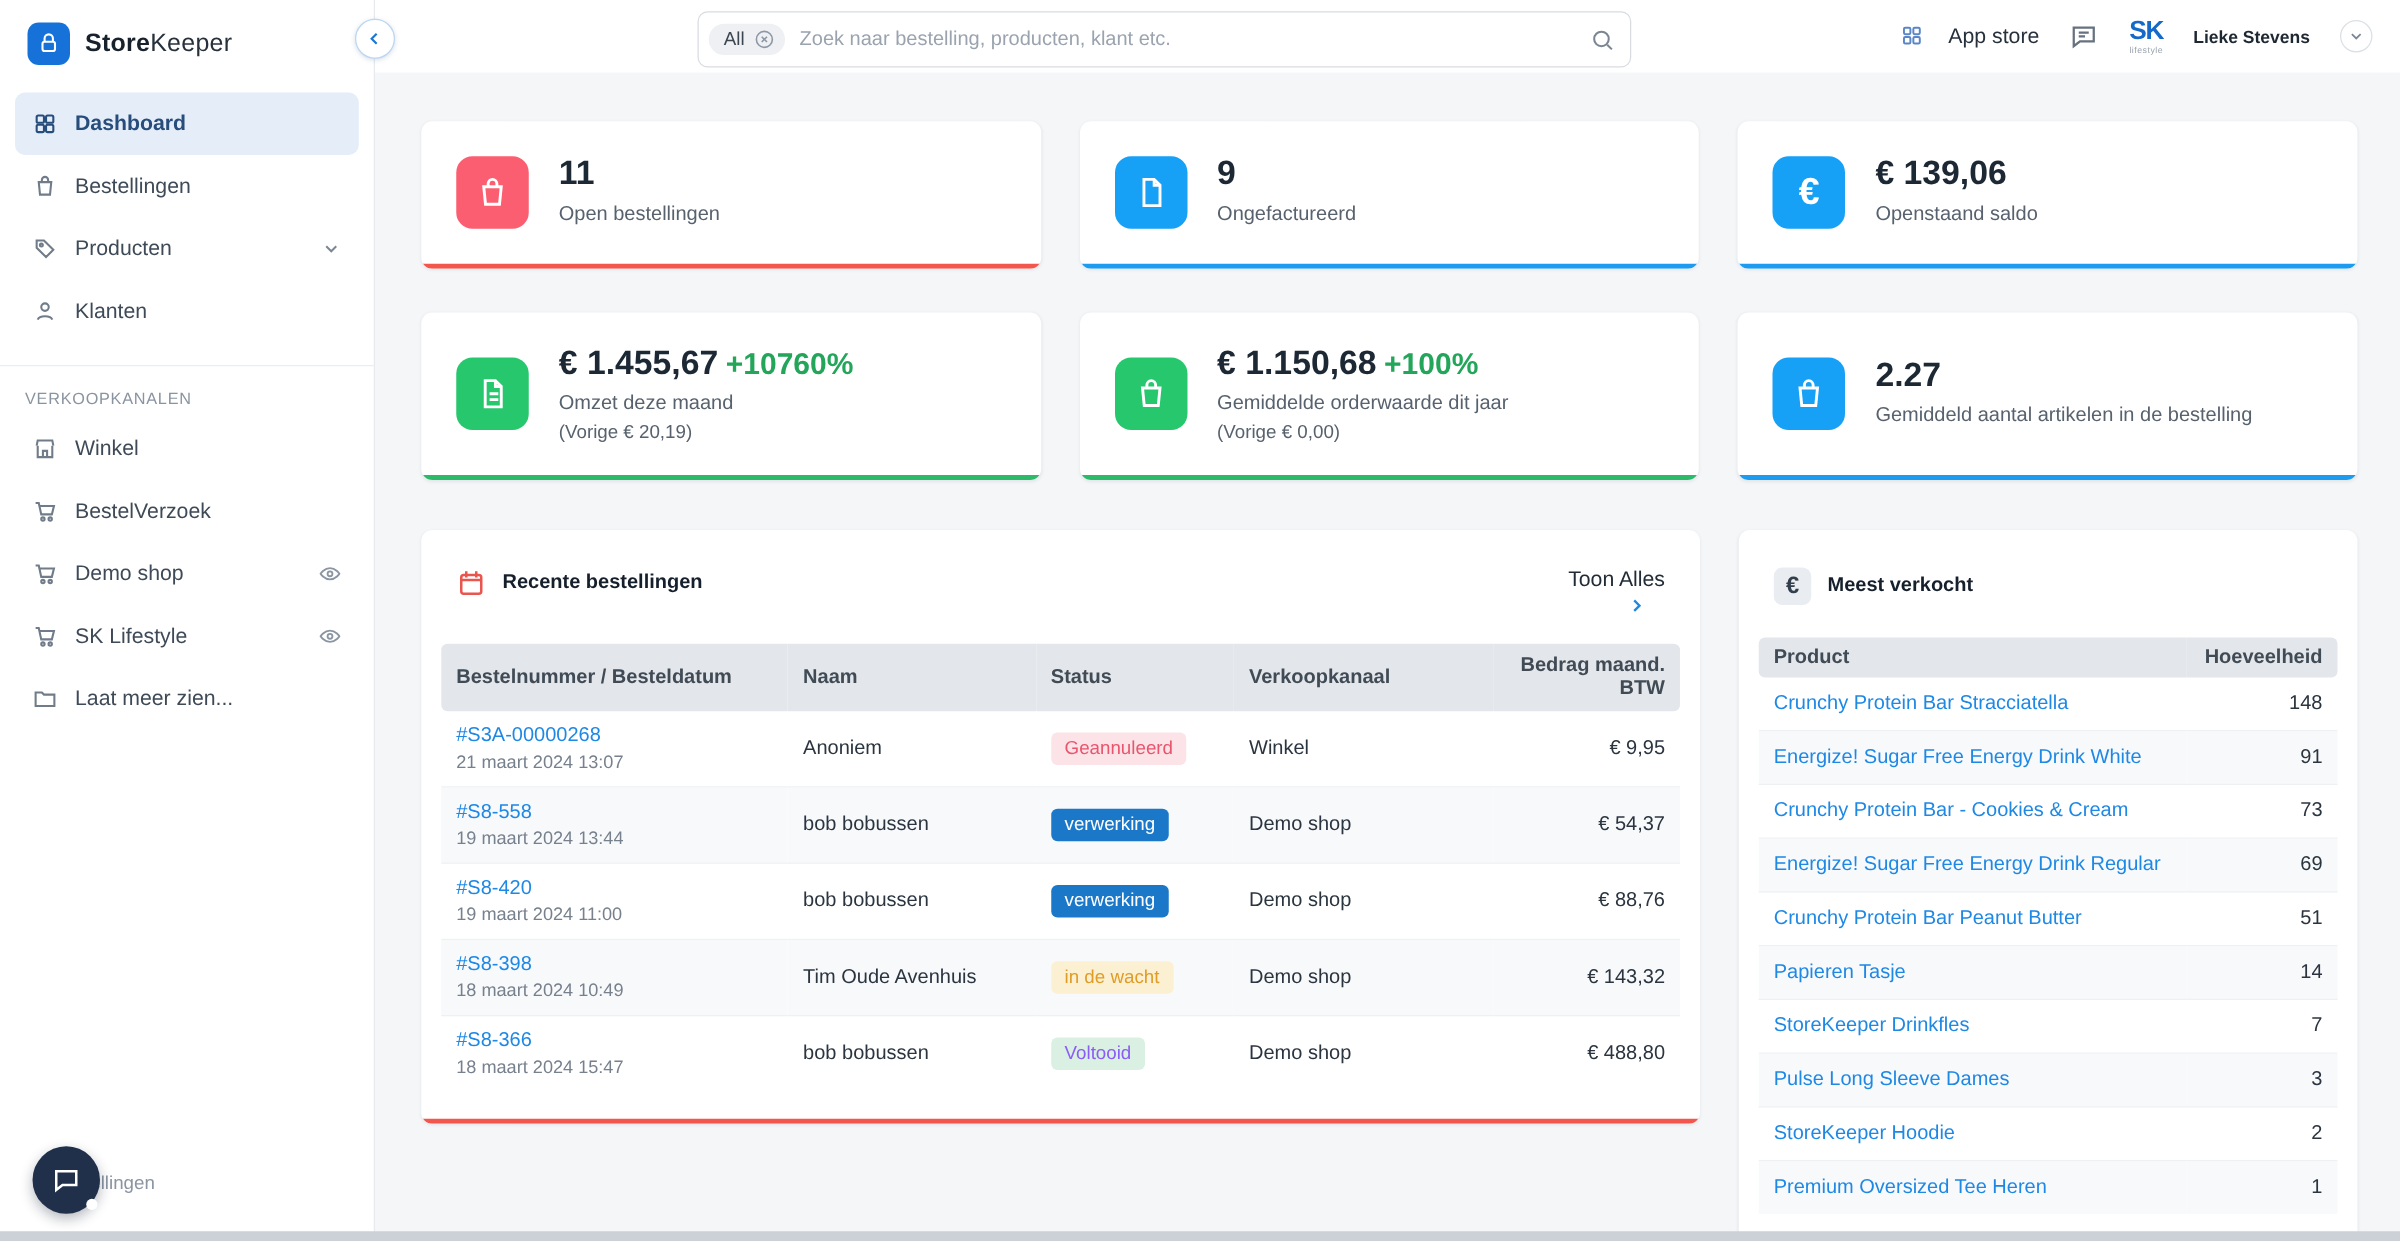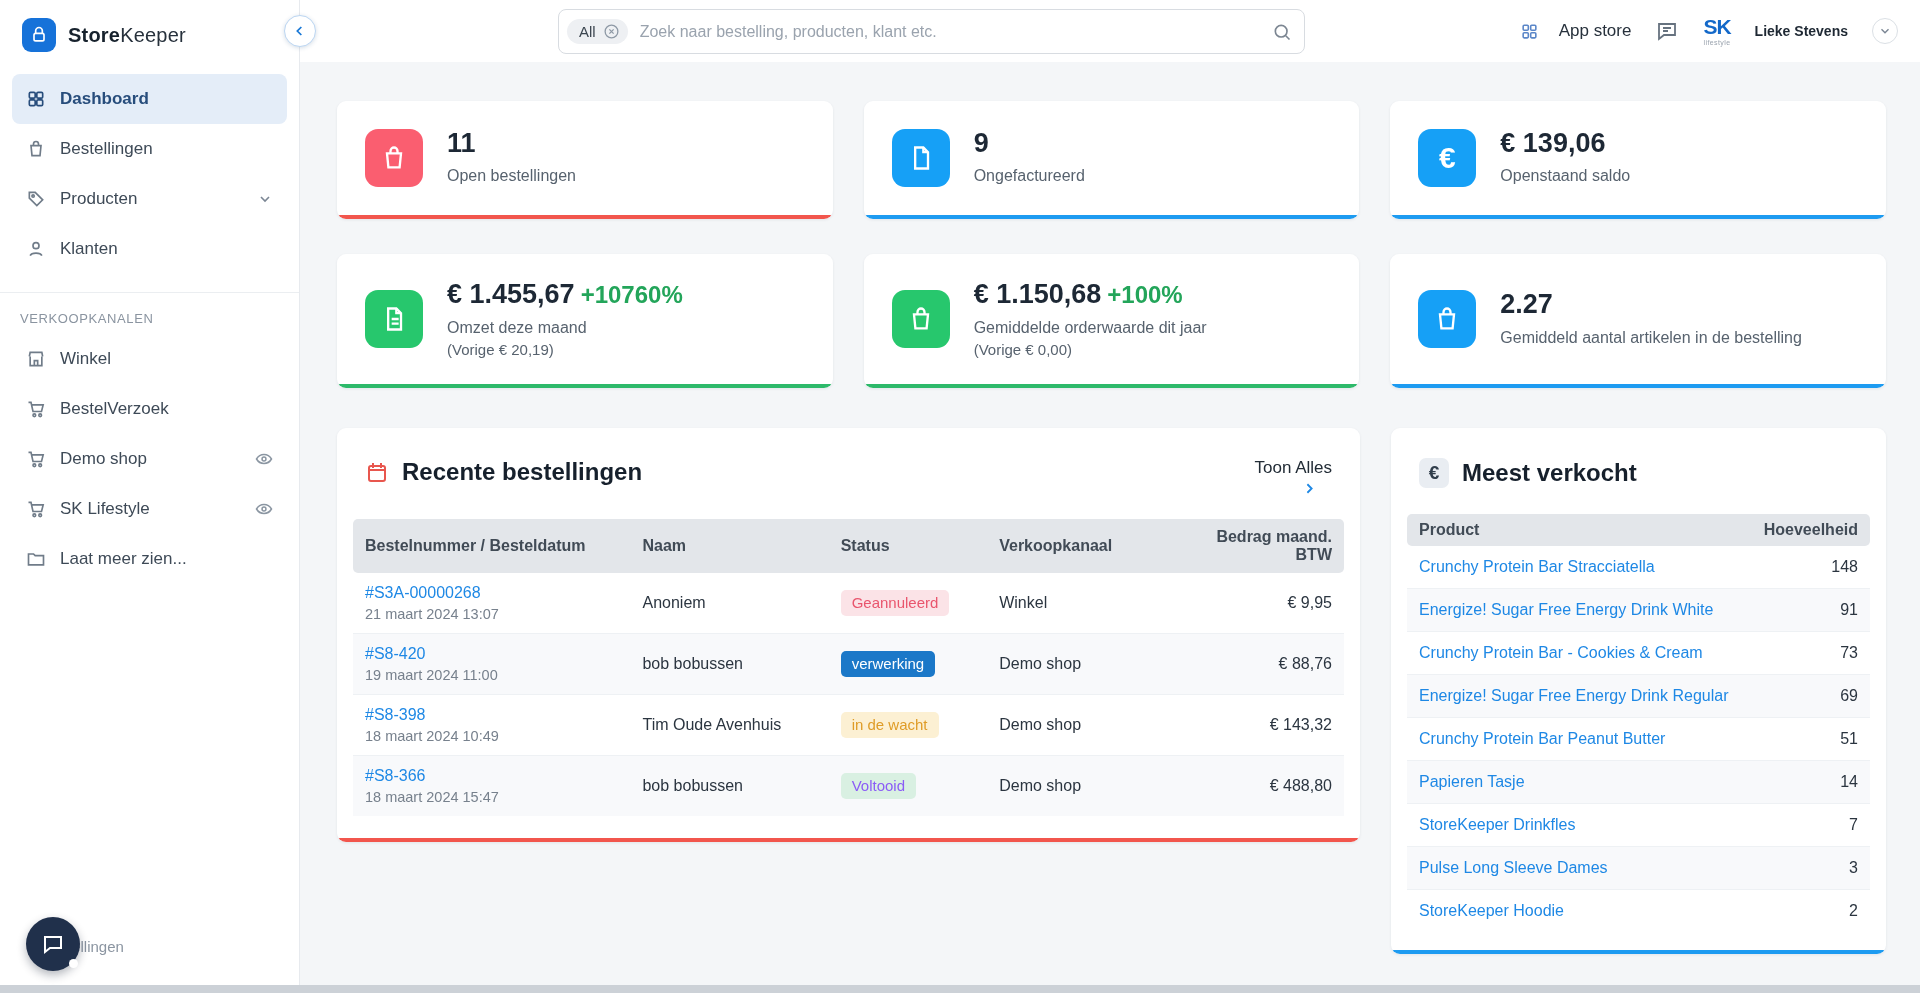--- a/index.html
+++ b/index.html
@@ -86,21 +86,21 @@
   .stat-label { font-size:16px; color:#57626e; margin-top:8px; line-height:1.3; }
   .stat-sub { font-size:15px; color:#57626e; margin-top:3px; }
 
   .lower-grid { display:grid; grid-template-columns:1023fr 495fr; gap:31px; margin-top:40px; align-items:start; }
   .panel { background:#fff; border-radius:9px; box-shadow:0 1px 3px rgba(25,39,60,.08); position:relative; overflow:hidden; }
   .panel::after { content:""; position:absolute; left:0; right:0; bottom:0; height:4px; }
   .panel.acc-red::after { background:#f2564d; }
   .panel.acc-blue::after { background:#1d9bf1; }
   .panel-head { display:flex; align-items:flex-start; padding:30px 28px 22px; }
   .panel-title-wrap { display:flex; align-items:center; gap:13px; }
-  .panel-title { font-size:24px; font-weight:700; color:#16202c; }
+  .panel-title { font-size:16px; font-weight:700; color:#16202c; }
   .head-icon { display:flex; color:#e8564e; }
   .head-icon svg { width:24px; height:24px; }
   .head-icon.euro { width:30px; height:30px; border-radius:7px; background:#e9edf2; color:#313e4c; align-items:center; justify-content:center; font-weight:700; font-size:19px; }
   .show-all { margin-left:auto; display:flex; flex-direction:column; align-items:flex-end; cursor:pointer; }
   .show-all .sa-label { font-size:17px; color:#222c36; }
   .show-all .sa-chev { color:#1e88e5; display:flex; margin-top:2px; margin-right:14px; }
   .show-all .sa-chev svg { width:17px; height:17px; }
 
   table { border-collapse:collapse; width:calc(100% - 32px); margin:0 16px 26px; }
   thead th { background:#e3e6ea; font-size:16px; font-weight:700; color:#414b56; text-align:left; padding:9px 12px; }
@@ -432,20 +432,27 @@
             </thead>
             <tbody>
               <tr>
                 <td><a class="tbl-link">#S3A-00000268</a><div class="order-date">21 maart 2024 13:07</div></td>
                 <td>Anoniem</td>
                 <td><span class="badge b-cancel">Geannuleerd</span></td>
                 <td>Winkel</td>
                 <td class="amount">€ 9,95</td>
               </tr>
               <tr>
+                <td><a class="tbl-link">#S8-558</a><div class="order-date">19 maart 2024 13:44</div></td>
+                <td>bob bobussen</td>
+                <td><span class="badge b-proc">verwerking</span></td>
+                <td>Demo shop</td>
+                <td class="amount">€ 54,37</td>
+              </tr>
+              <tr>
                 <td><a class="tbl-link">#S8-420</a><div class="order-date">19 maart 2024 11:00</div></td>
                 <td>bob bobussen</td>
                 <td><span class="badge b-proc">verwerking</span></td>
                 <td>Demo shop</td>
                 <td class="amount">€ 88,76</td>
               </tr>
               <tr>
                 <td><a class="tbl-link">#S8-398</a><div class="order-date">18 maart 2024 10:49</div></td>
                 <td>Tim Oude Avenhuis</td>
                 <td><span class="badge b-wait">in de wacht</span></td>
@@ -507,20 +514,24 @@
                   <td class="qty">7</td>
                 </tr>
               <tr>
                   <td><a class="tbl-link">Pulse Long Sleeve Dames</a></td>
                   <td class="qty">3</td>
                 </tr>
               <tr>
                   <td><a class="tbl-link">StoreKeeper Hoodie</a></td>
                   <td class="qty">2</td>
                 </tr>
+              <tr>
+                  <td><a class="tbl-link">Premium Oversized Tee Heren</a></td>
+                  <td class="qty">1</td>
+                </tr>
             </tbody>
           </table>
         </section>
 
       </div>
     </div>
   </div>
 </div>
 
 <div class="bottom-strip"></div>

